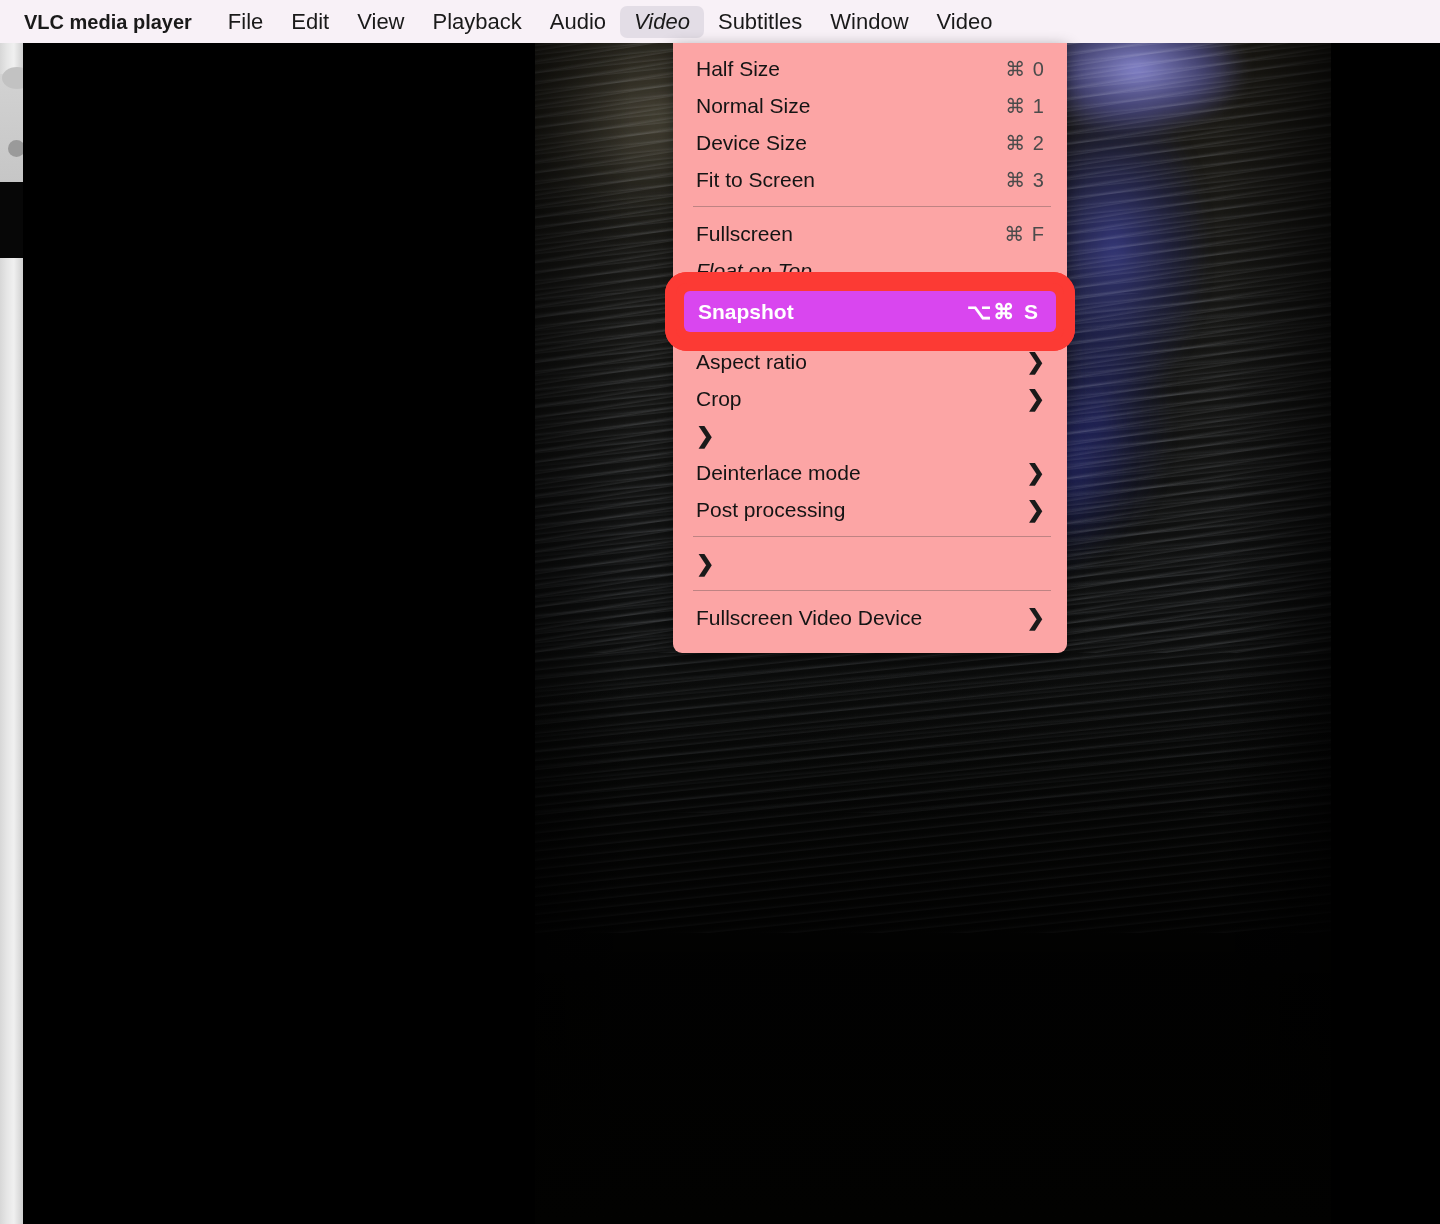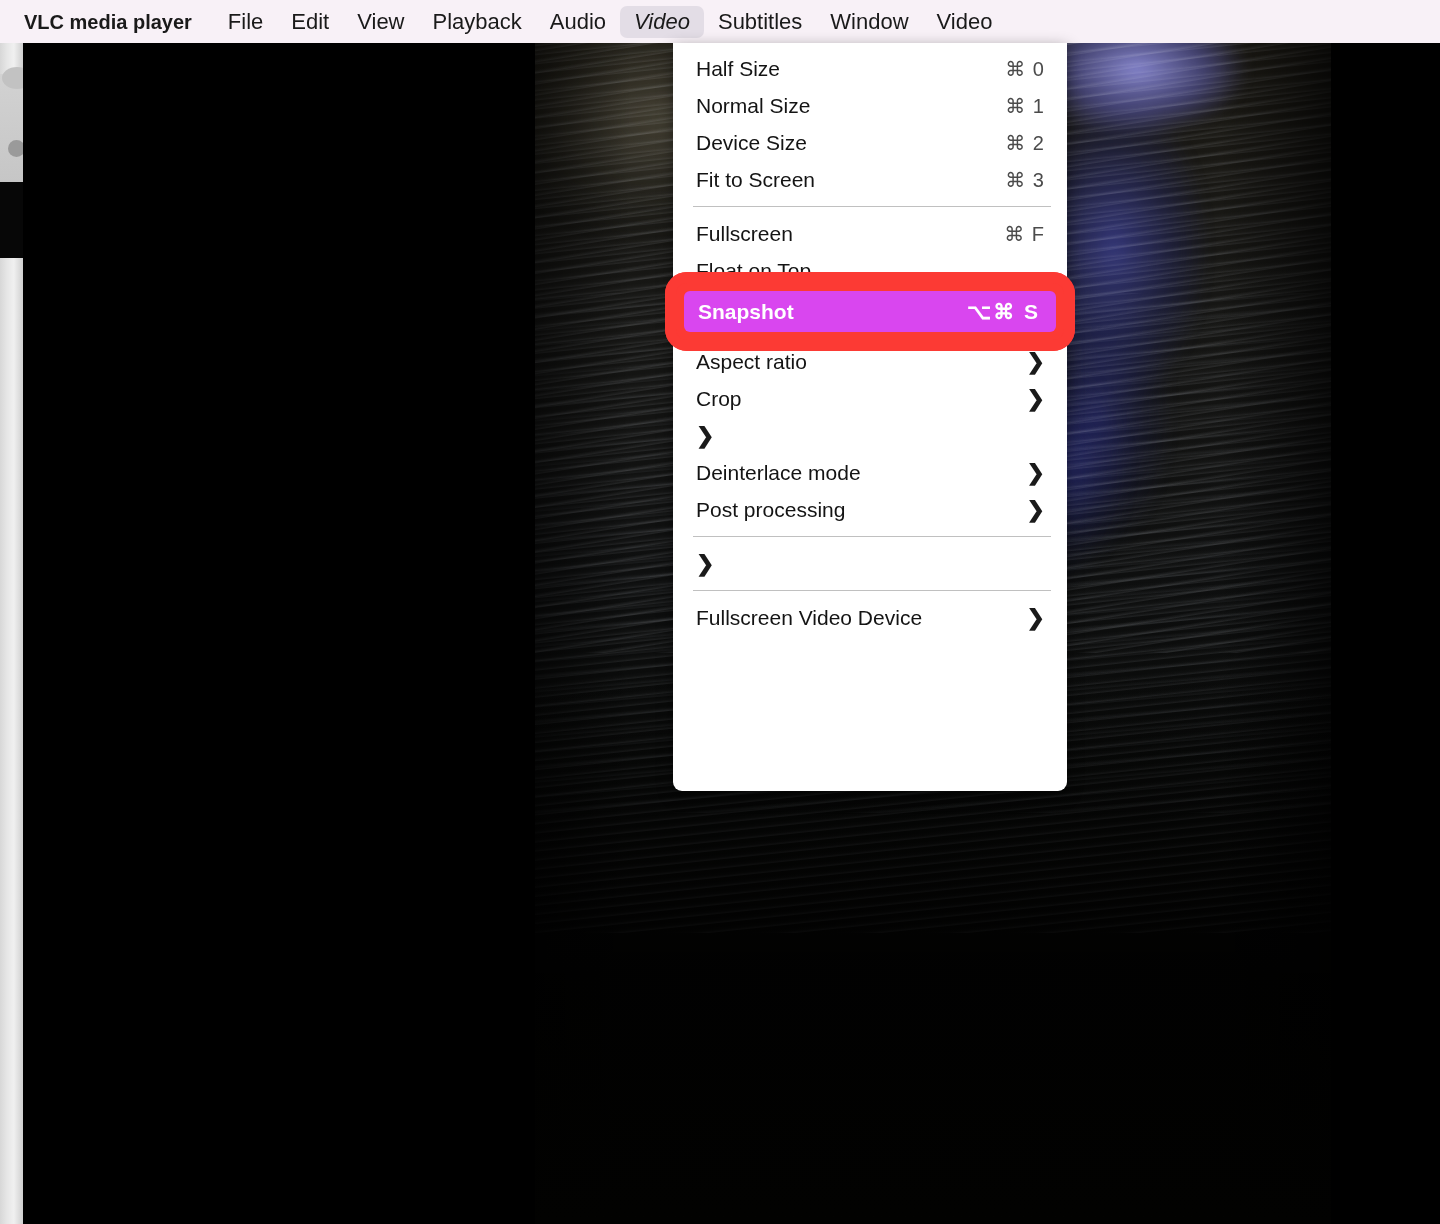--- a/index.html
+++ b/index.html
@@ -164,22 +164,22 @@
     background:linear-gradient(to bottom, rgba(0,0,0,0) 0%, rgba(0,0,0,0.75) 55%, rgba(2,2,1,0.97) 100%);
   }
   #vignette-sides {
     position:absolute; inset:0;
     background:linear-gradient(to right, rgba(0,0,0,0.55) 0%, rgba(0,0,0,0) 12%, rgba(0,0,0,0) 86%, rgba(0,0,0,0.7) 100%);
   }
 
   
   #video-menu {
     position:absolute; left:673px; top:43px;
-    width:394px; height:748px;
-    background:#ffffff;
+    width:394px; height:610px;
+    background:#fca5a5;
     border-radius:0 0 9px 9px;
     box-shadow:0 5px 16px rgba(0,0,0,0.45);
     z-index:60;
     padding-top:7px;
     overflow:hidden;
   }
   .menu-row {
     position:relative;
     height:37px;
     display:flex; align-items:center;
@@ -194,21 +194,21 @@
     letter-spacing:1px;
   }
   .menu-row .chev {
     color:#1a1a1a; font-size:22px; font-weight:bold;
     line-height:1;
   }
   .menu-sep {
     height:1px; background:rgba(60,60,60,0.32);
     margin:8px 16px 8px 20px;
   }
-  .menu-row.hidden-behind { color:#141414; }
+  .menu-row.hidden-behind { color:#141414;font-style:italic; }
 
   
   #snapshot-row {
     position:absolute; left:684px; top:291px;
     width:372px; height:41px;
     background:#d946ef;
     border-radius:6px;
     display:flex; align-items:center;
     padding:0 16px 0 14px;
     color:#ffffff; font-size:21px;

